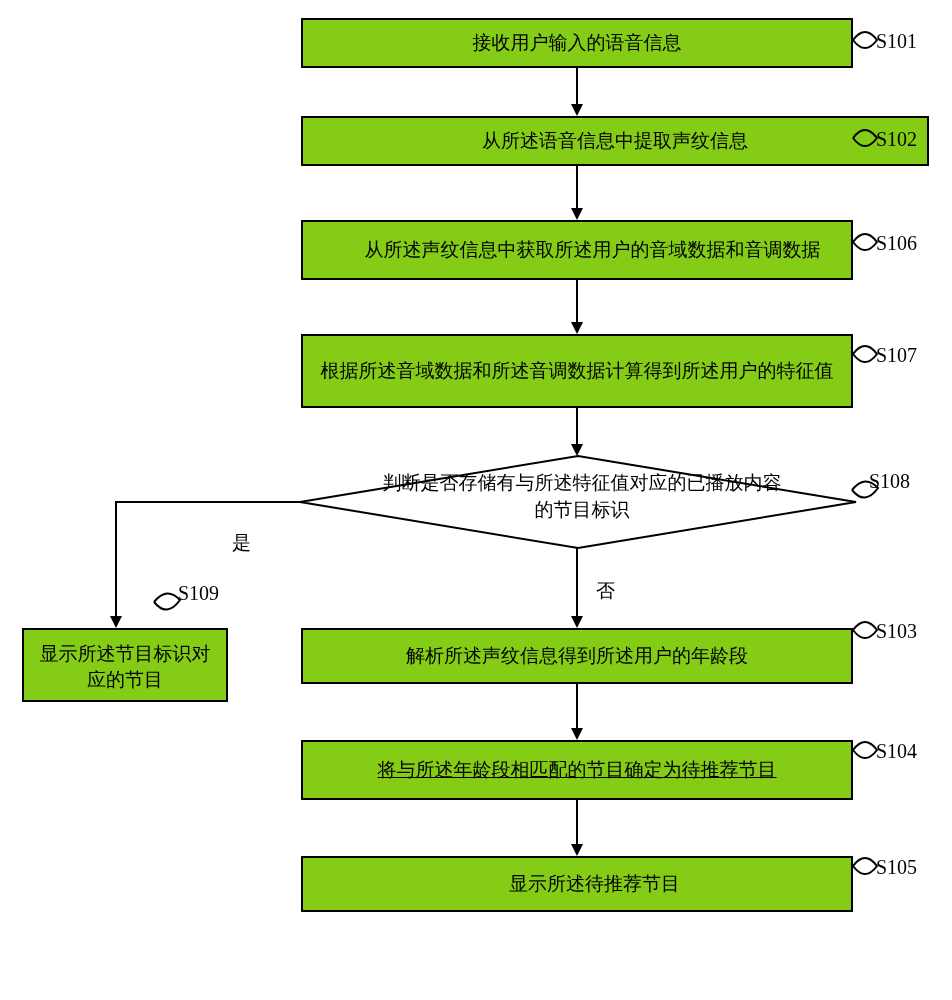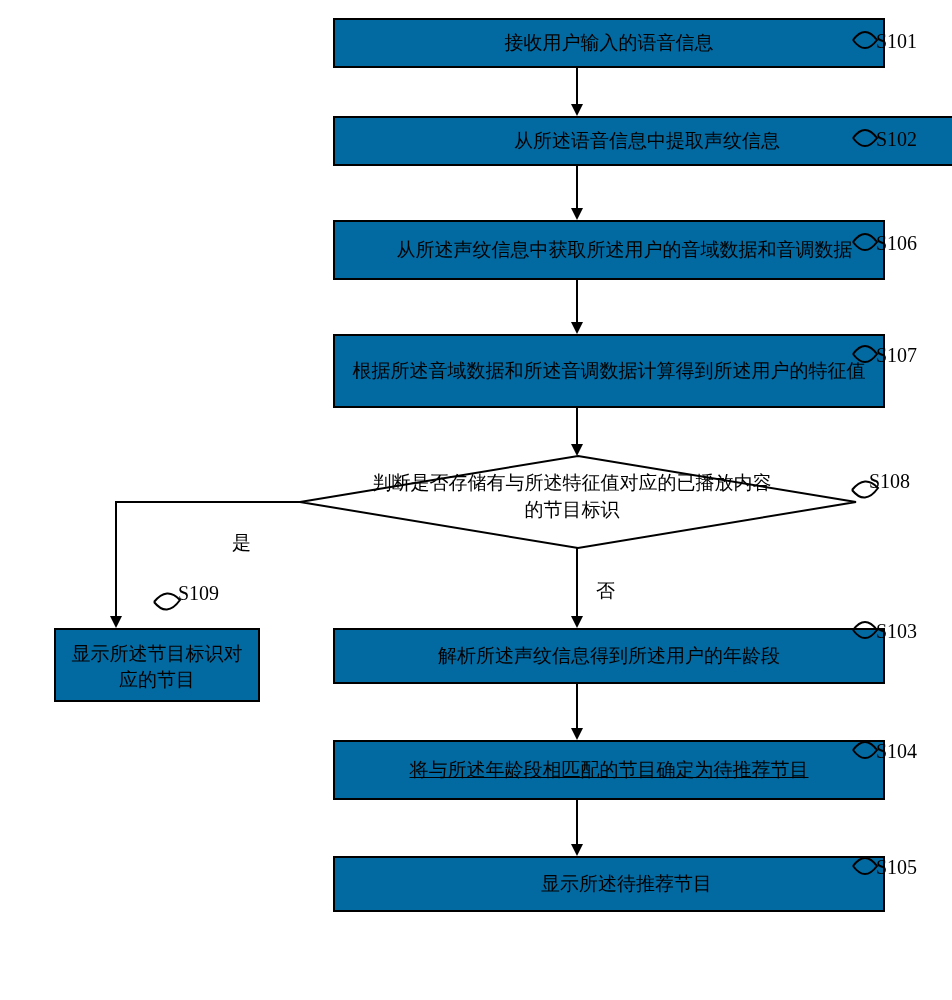--- a/index.html
+++ b/index.html
@@ -14,23 +14,22 @@
   }
   .box {
     position: absolute;
     border: 2px solid #000;
     display: flex;
     align-items: center;
     justify-content: center;
     text-align: center;
     font-size: 19px;
     padding: 6px 12px;
-    background: #0369a1;
+    background: #84cc16;
     line-height: 1.4;
-    margin-left: 32px;
   }
   .step-label {
     position: absolute;
     font-size: 20px;
   }
   svg.connector {
     position: absolute;
     overflow: visible;
   }
   .branch-label {
@@ -89,21 +88,21 @@
   </svg>
 
 <svg class="connector" style="left:570px; top:408px; width:14px; height:48px;">
   <line x1="7" y1="0" x2="7" y2="38" stroke="#000" stroke-width="2"></line>
   <polygon points="7,48 1,36 13,36" fill="#000"></polygon>
 </svg>
 
 <svg class="connector" style="left:300px; top:456px; width:556px; height:92px;">
   <polygon points="278,0 556,46 278,92 0,46" fill="#fff" stroke="#000" stroke-width="2"></polygon>
 </svg>
-<div style="position:absolute; left:364px; top:470px; width:416px; text-align:center; font-size:19px; line-height:1.4;">
+<div style="position:absolute; left:374px; top:470px; width:416px; text-align:center; font-size:19px; line-height:1.4;">
   <span>判断是否存储有与所述特征值对应的已播放内容的节目标识</span>
 </div>
 <span class="step-label" style="left:869px; top:470px;font-family:Liberation Serif, serif;">S108</span>
 <svg class="connector" style="left:852px; top:478px; width:28px; height:24px;">
     <path d="M0 12 Q 13 -4 26 10 Q 13 28 0 12" fill="none" stroke="#000" stroke-width="2"></path>
   </svg>
 
 <svg class="connector" style="left:110px; top:500px; width:200px; height:128px;">
   <polyline points="190,2 6,2 6,118" fill="none" stroke="#000" stroke-width="2"></polyline>
   <polygon points="6,128 0,116 12,116" fill="#000"></polygon>

